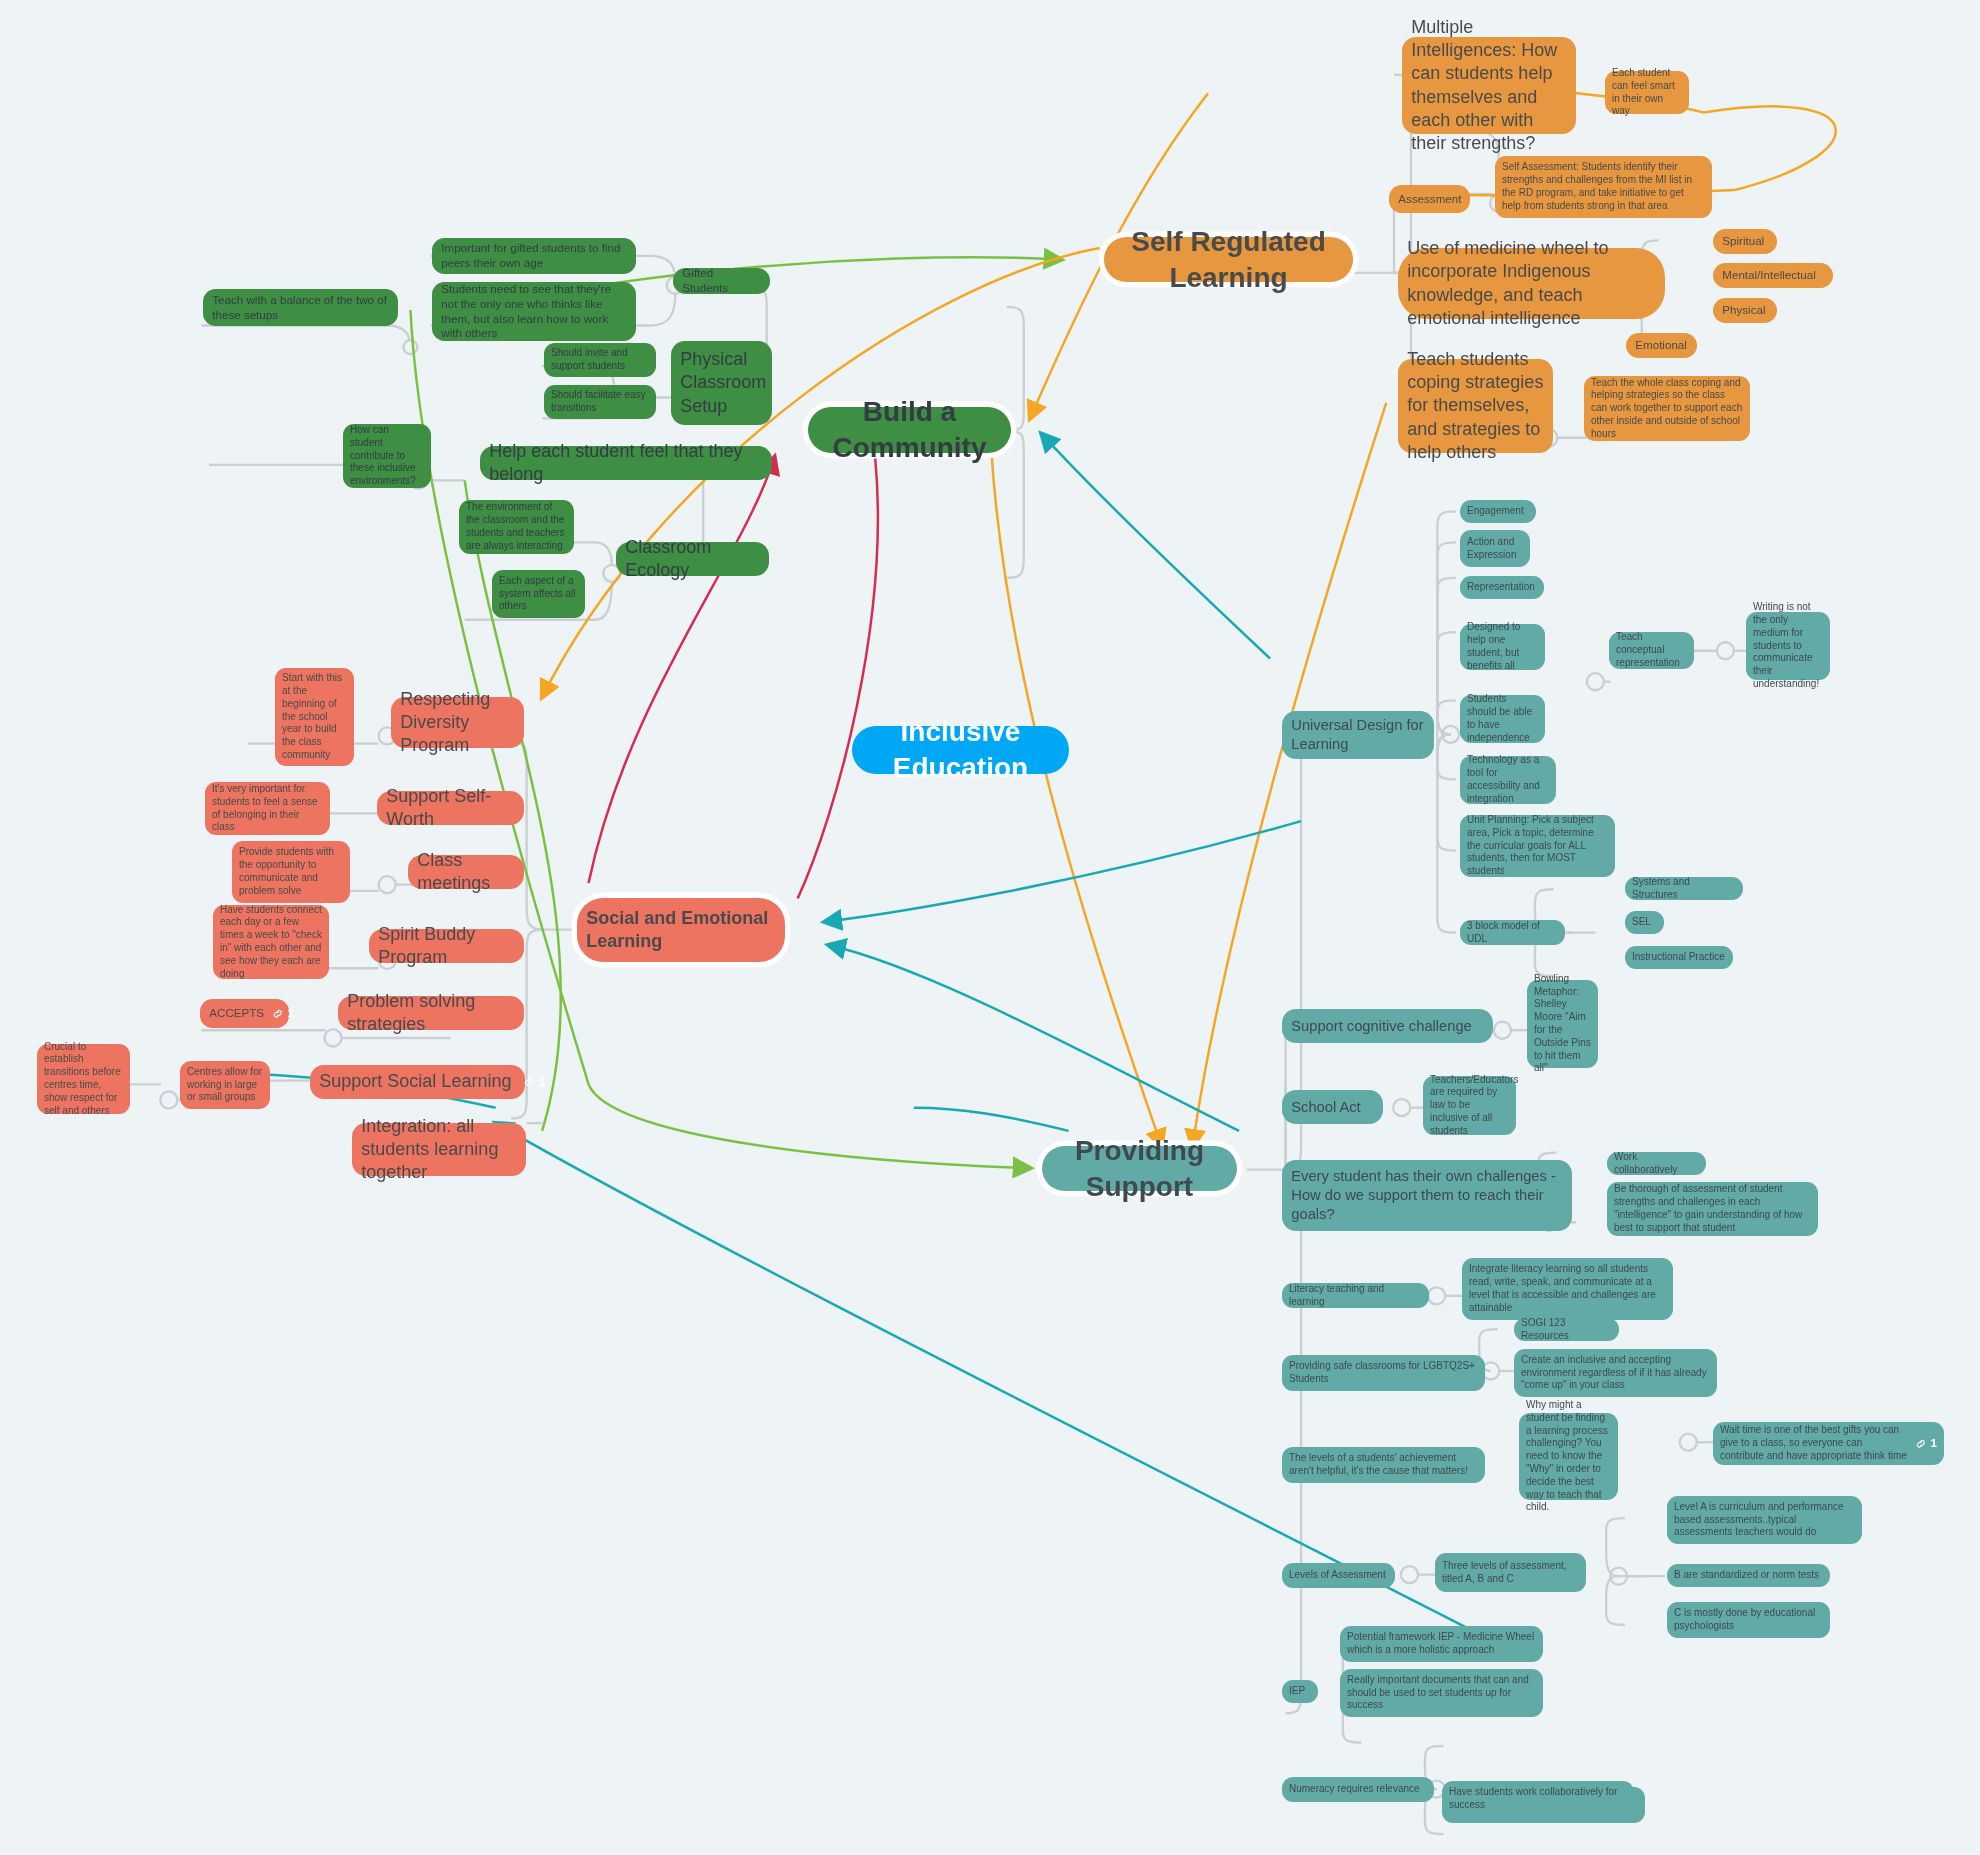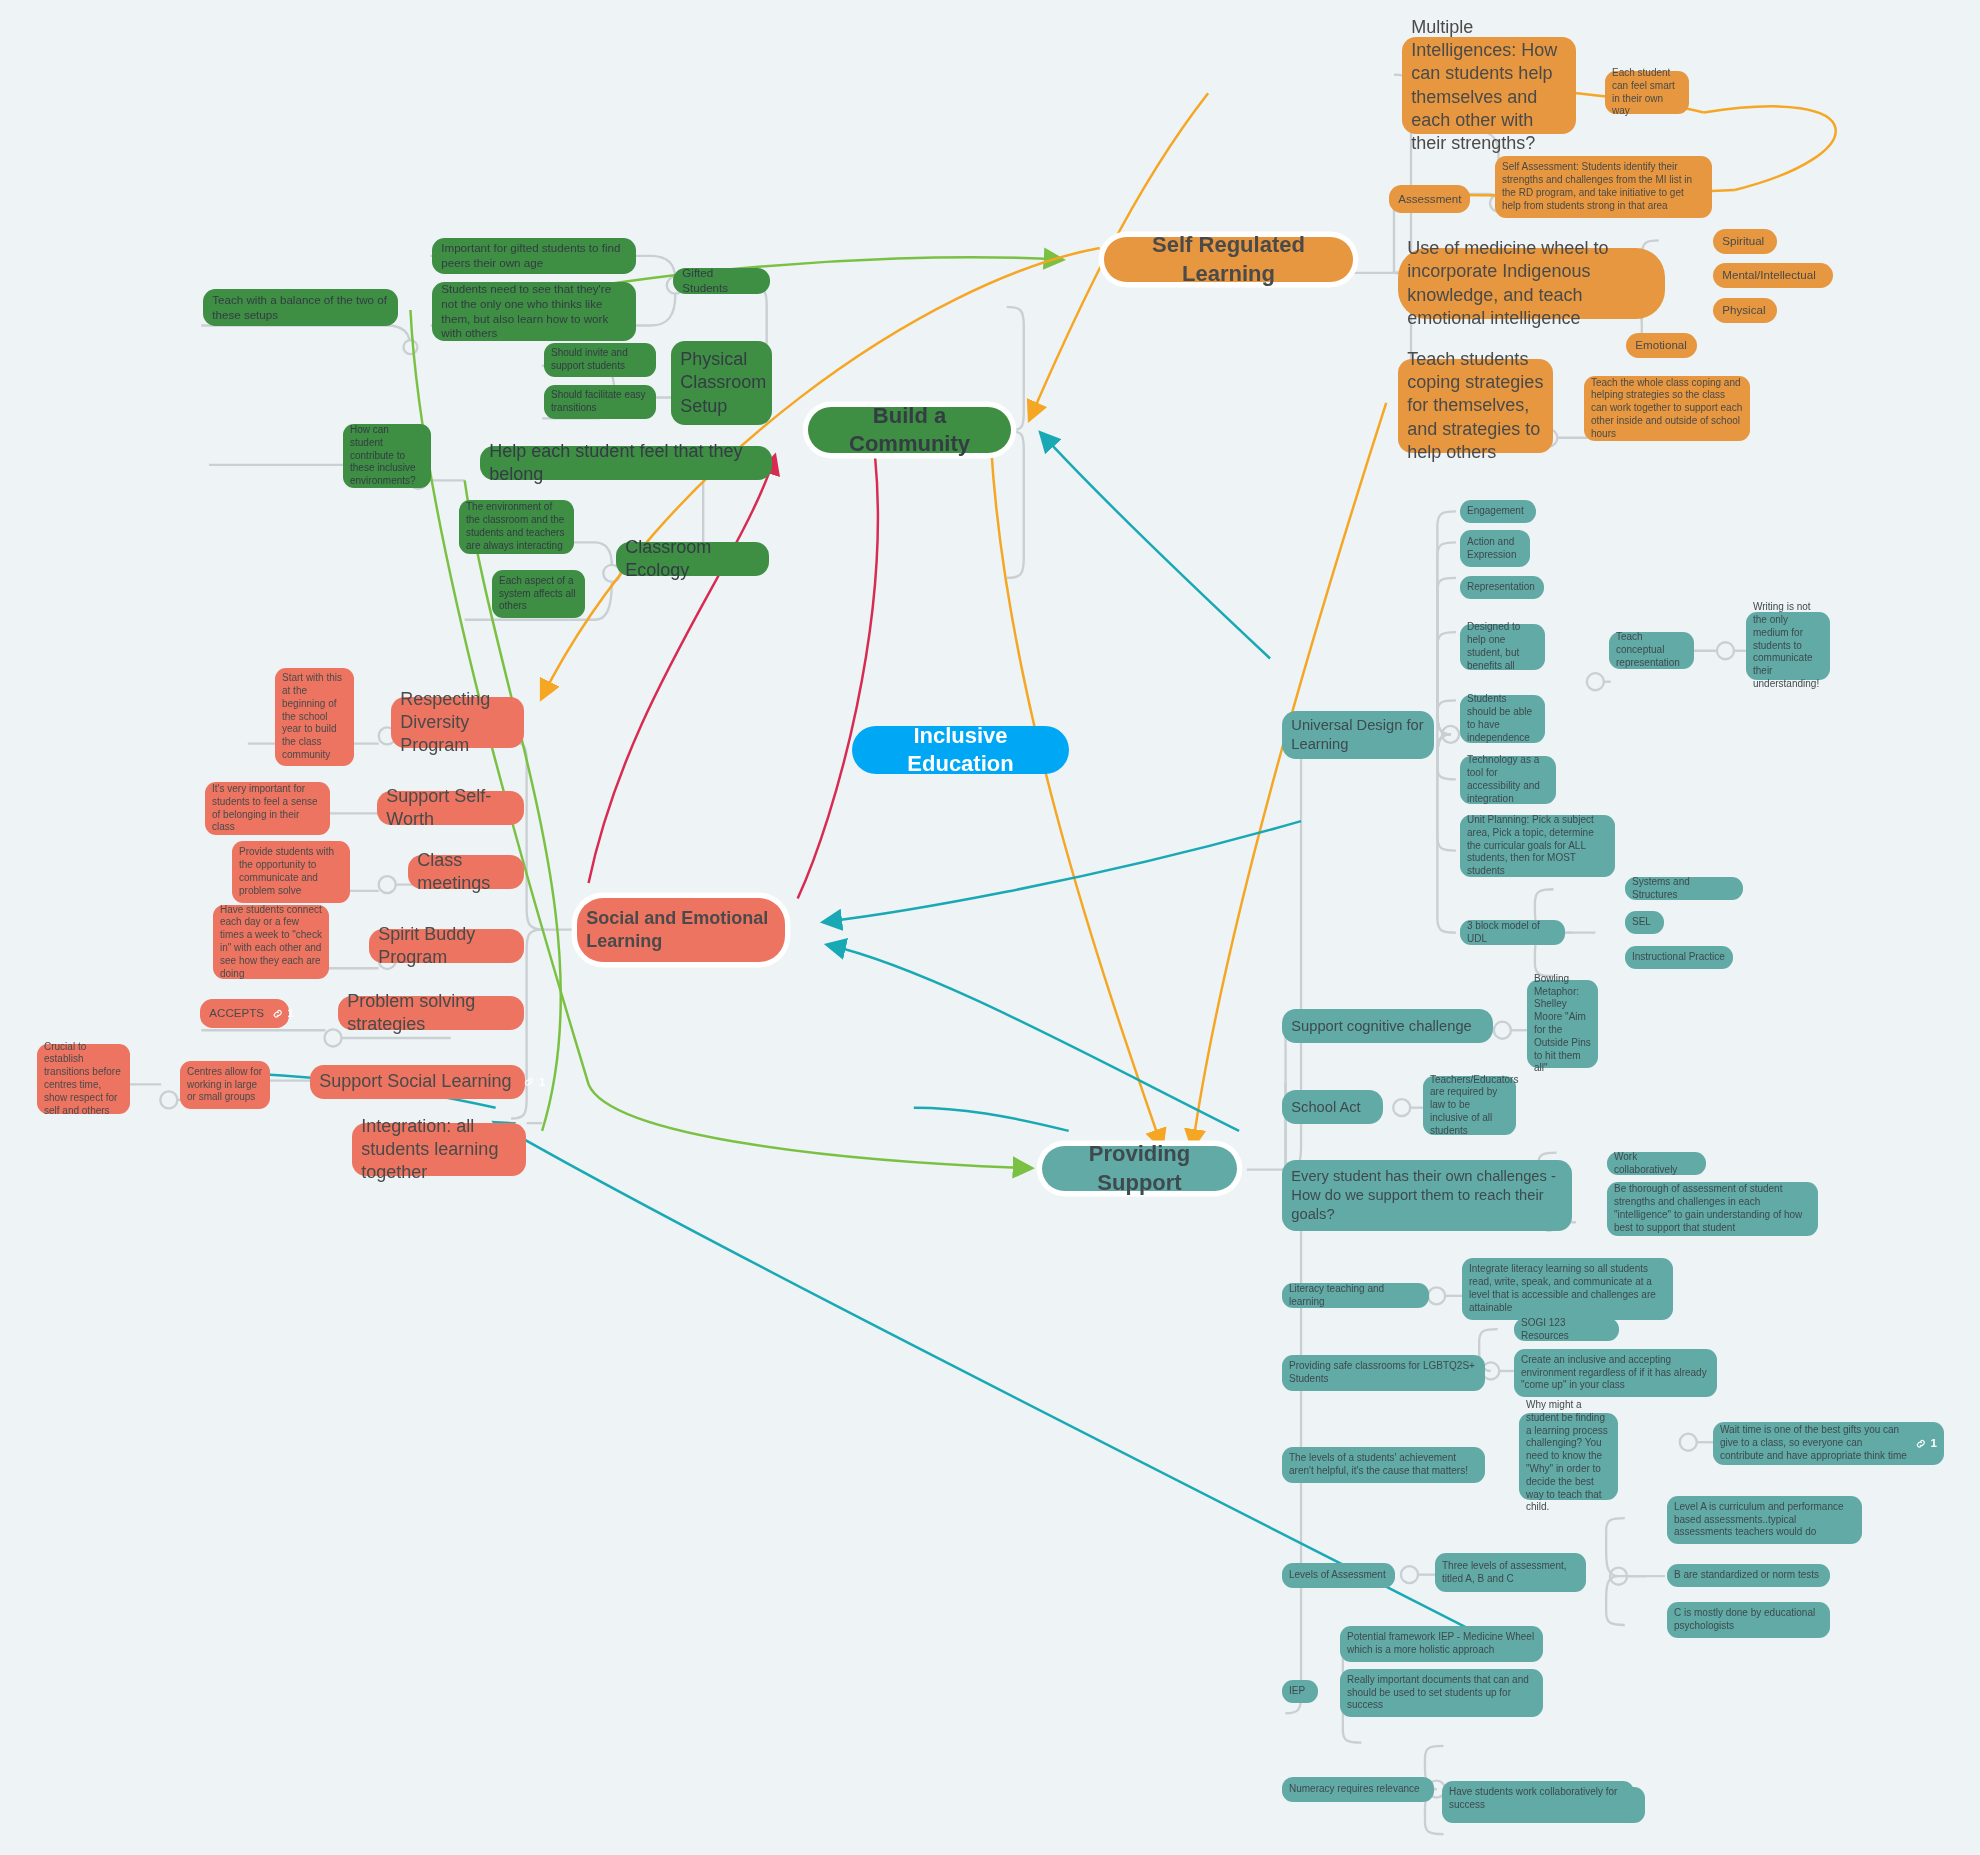--- a/index.html
+++ b/index.html
@@ -15,21 +15,21 @@
           box-shadow:0 0 0 0px #fff;}
   .c-green{background:#3e8e44;color:#343c44;}
   .c-orange{background:#e6973f;color:#4a4a4a;}
   .c-red{background:#ec7461;color:#4a4a4a;}
   .c-teal{background:#61aaa6;color:#3f4a4e;}
   .main{font-weight:bold;border-radius:26px;box-shadow:0 0 0 5.4px #fff;}
   .tiny{font-size:10px;border-radius:11px;padding:3.9px 7px;}
   .sm{font-size:11.6px;border-radius:12.4px;}
   .md{font-size:14.7px;}
   .lg{font-size:18px;}
-  .xl{font-size:22px;}
+  .xl{font-size:28px;}
   .link-badge{display:inline-flex;align-items:center;gap:3.9px;margin-left:7.7px;color:#fff;
               font-size:11.6px;white-space:nowrap;}
   .link-badge svg{width:11.6px;height:11.6px;}
 </style>
 </head>
 <body>
 
 <div id="canvas">
 
 <svg class="links" viewBox="0 0 2558 2396">

